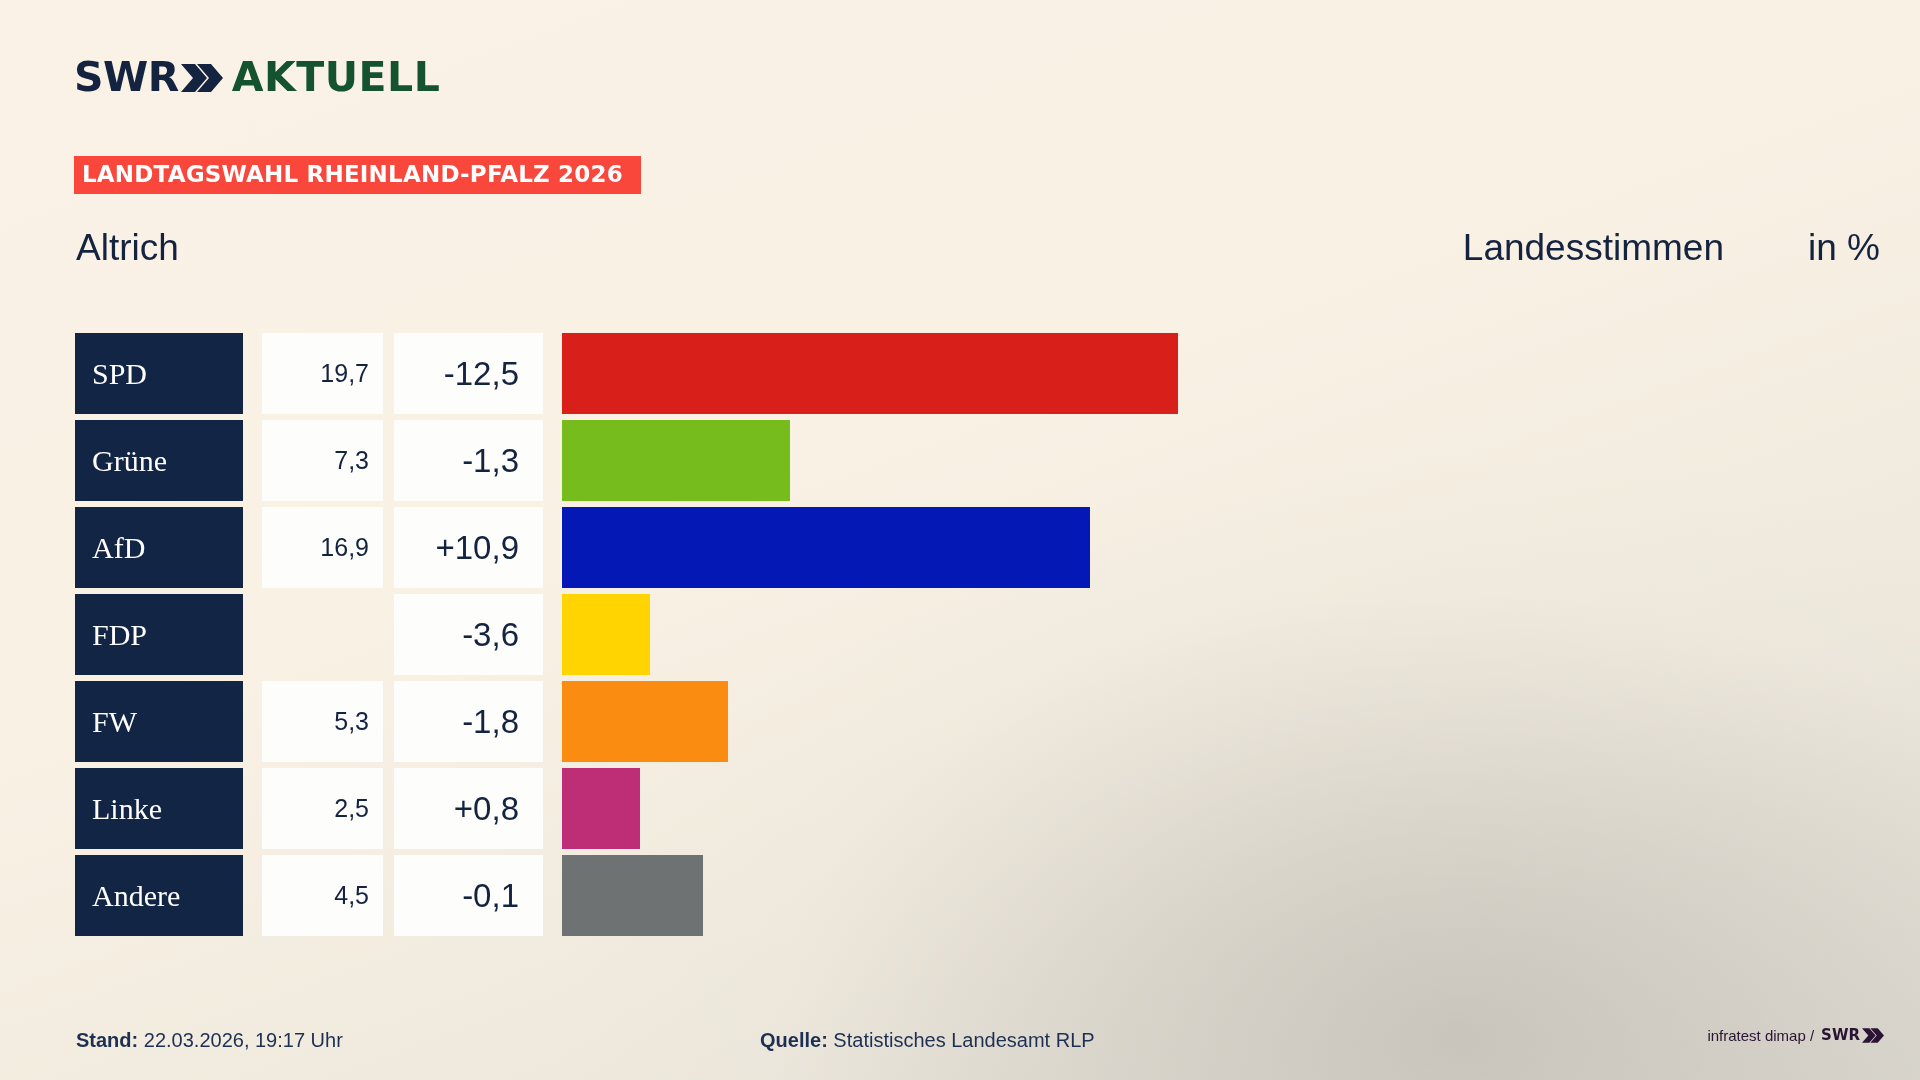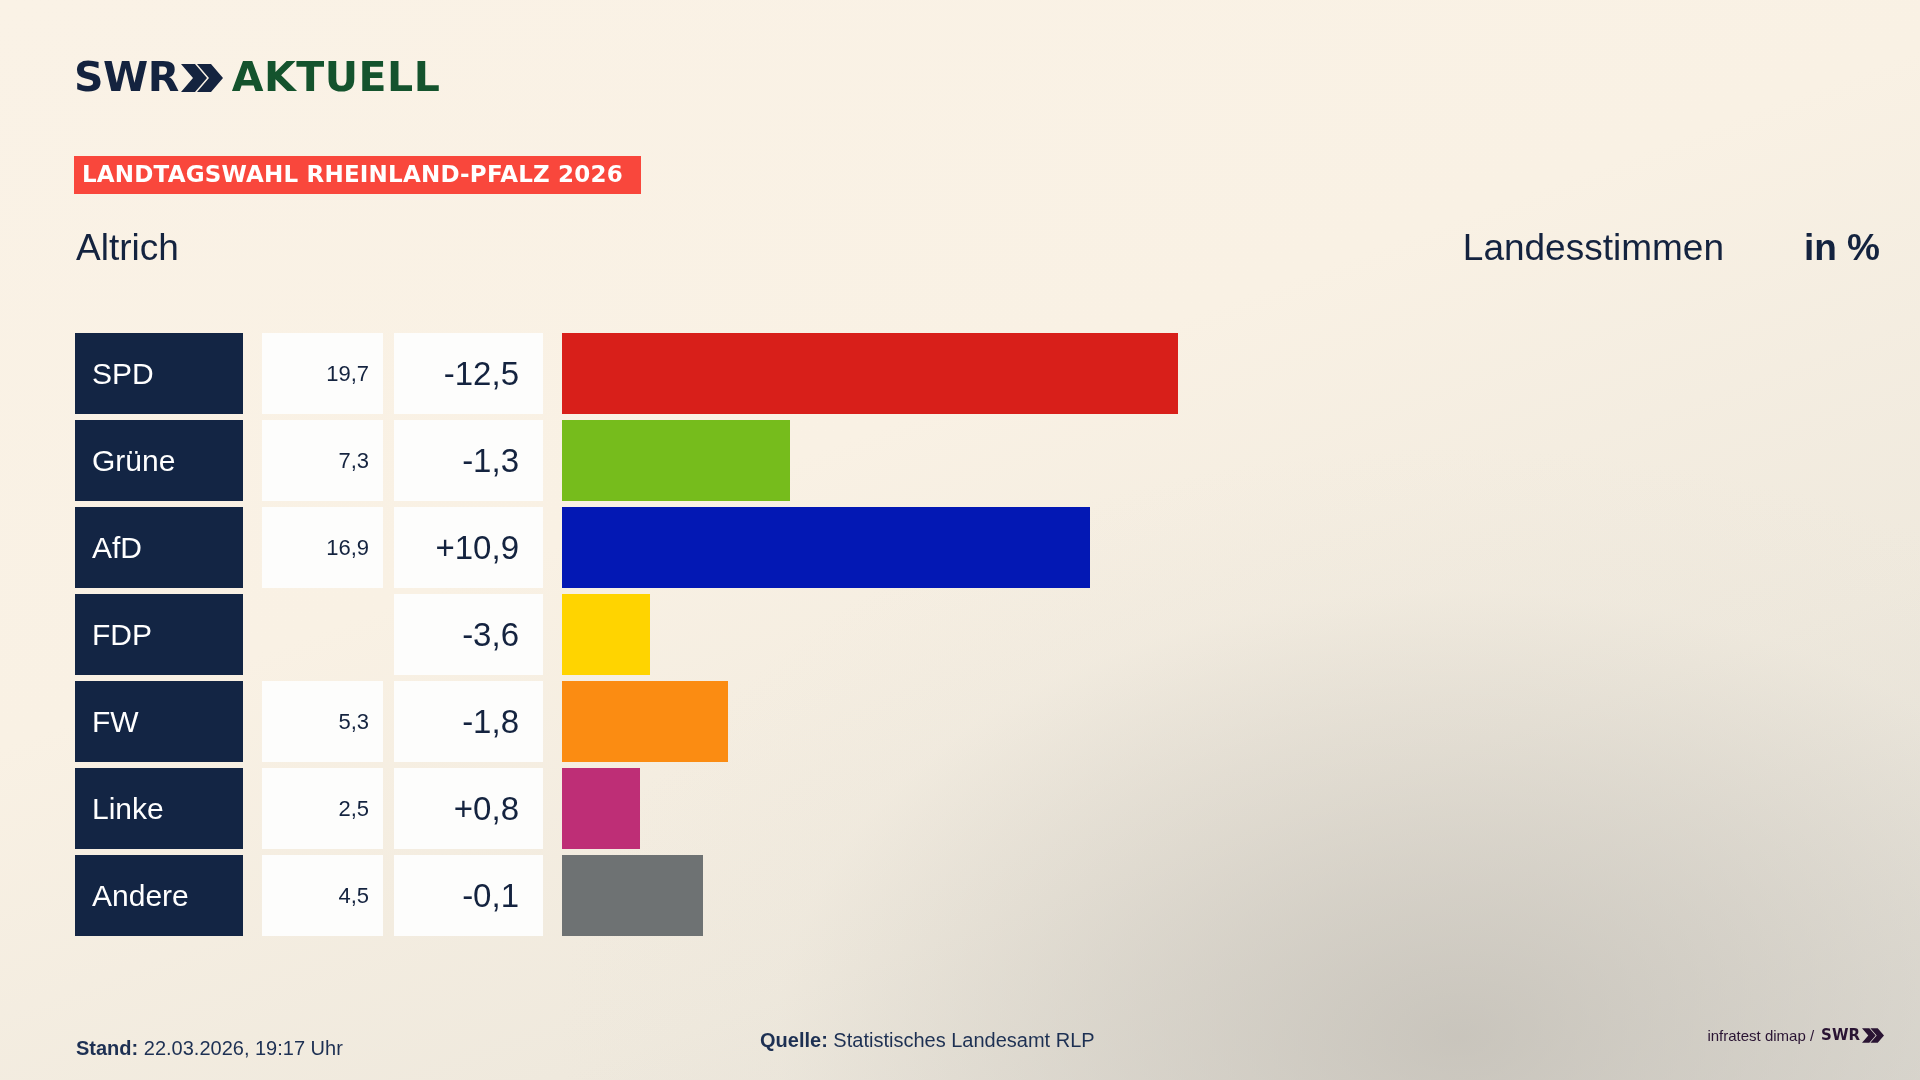--- a/index.html
+++ b/index.html
@@ -112,21 +112,21 @@
     font-weight: 400;
     line-height: 60px;
     white-space: nowrap;
   }
   #unit-label {
     position: absolute;
     right: 40px;
     top: 0;
     font-size: 37px;
     color: #14233f;
-    font-weight: 700;
+    font-weight: 400;
     line-height: 60px;
     white-space: nowrap;
   }
 
   
   #chart {
     position: absolute;
     left: 0;
     top: 330px;
     width: 1920px;
@@ -141,30 +141,31 @@
     left: 75px;
     top: 3px;
     width: 168px;
     height: 81px;
     background: #132544;
     color: #ffffff;
     font-size: 30px;
     display: flex;
     align-items: center;
     padding-left: 17px;
+    font-family: Liberation Serif, serif;
   }
   .value-cell {
     position: absolute;
     left: 262px;
     top: 3px;
     width: 121px;
     height: 81px;
     background: #fdfdfc;
     color: #14233f;
-    font-size: 22px;
+    font-size: 25px;
     display: flex;
     align-items: center;
     justify-content: flex-end;
     padding-right: 14px;
   }
   .diff-cell {
     position: absolute;
     left: 394px;
     top: 3px;
     width: 149px;
@@ -197,21 +198,21 @@
     top: 1026px;
     height: 40px;
   }
   .footer-text {
     font-size: 20px;
     color: #1d3053;
     line-height: 28px;
     white-space: nowrap;
   }
   .footer-text b { font-weight: 700; }
-  #footer-stand { position: absolute; left: 76px; top: 0; margin-top: 8px; }
+  #footer-stand { position: absolute; left: 76px; top: 0; }
   #footer-source { position: absolute; left: 760px; top: 0; }
   #footer-credit {
     position: absolute;
     right: 36px;
     top: 0;
     display: flex;
     align-items: center;
     font-size: 15px;
     color: #2a1433;
     white-space: nowrap;

